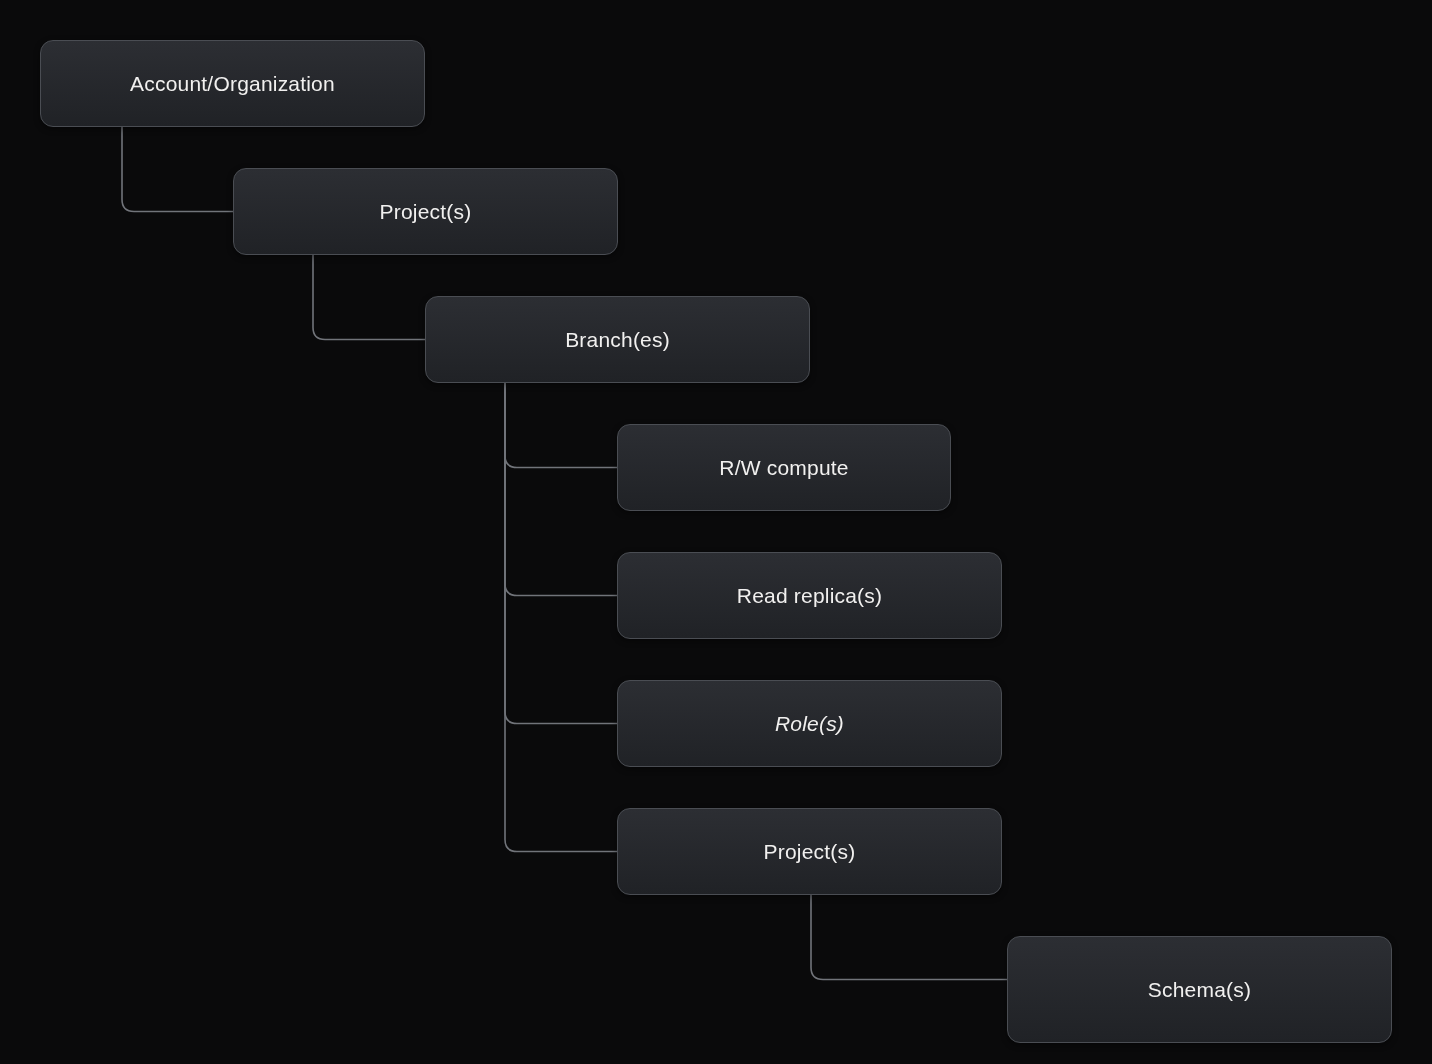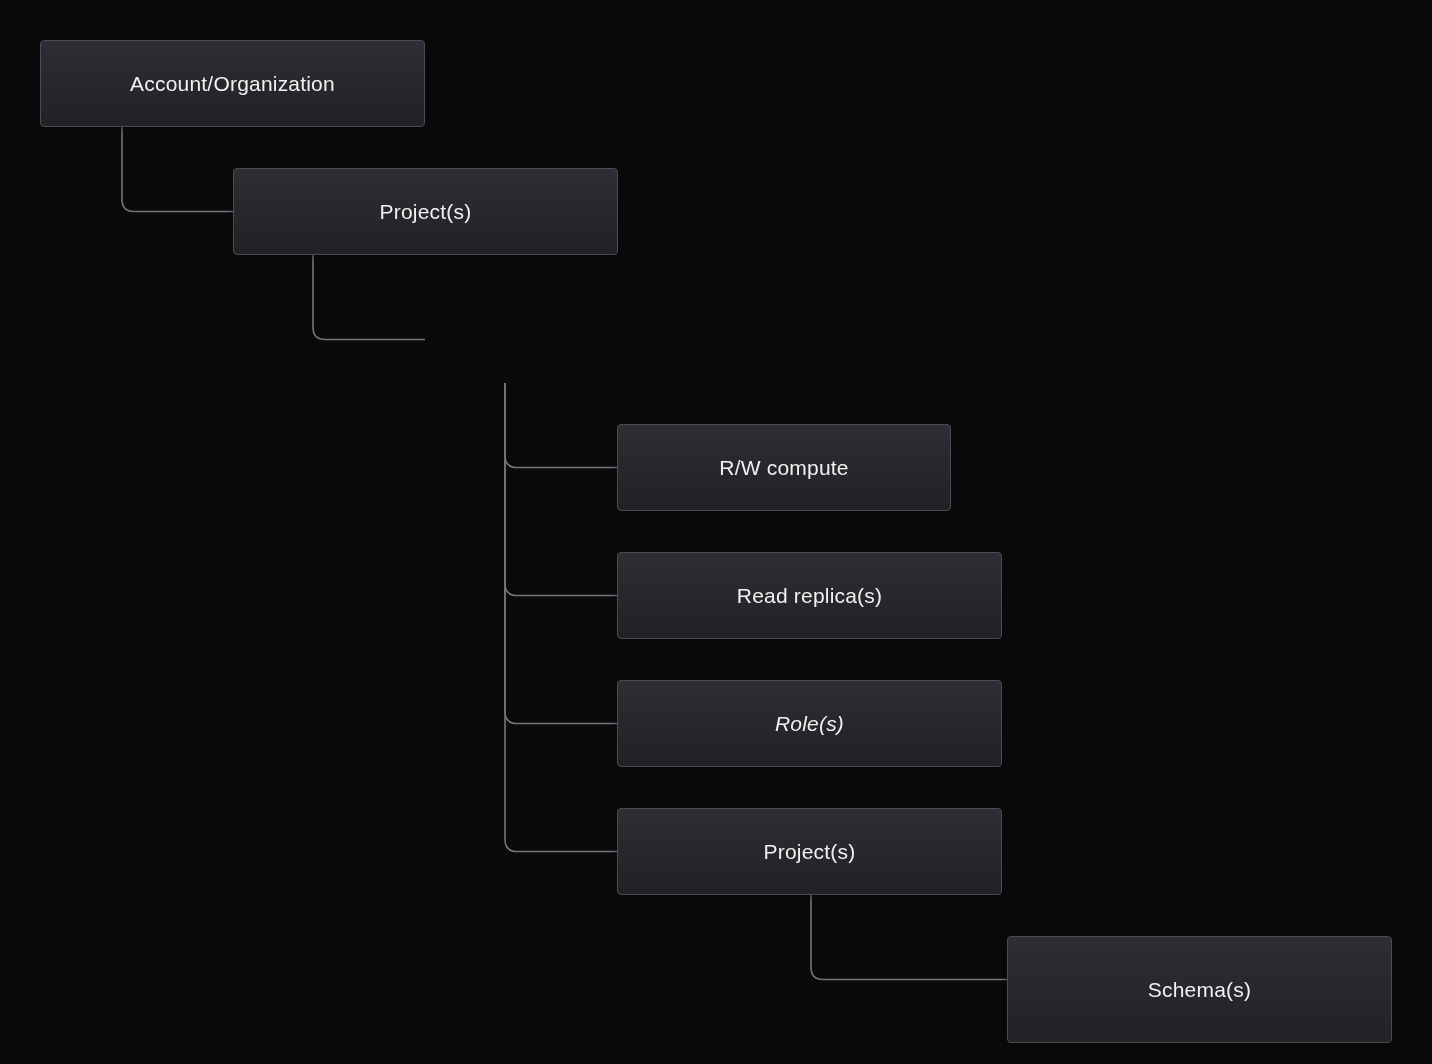--- a/index.html
+++ b/index.html
@@ -22,21 +22,21 @@
     width: 1432px;
     height: 1064px;
     pointer-events: none;
   }
   .node {
     position: absolute;
     box-sizing: border-box;
     display: flex;
     align-items: center;
     justify-content: center;
-    border-radius: 4px;
+    border-radius: 13px;
     border: 1px solid var(--node-border, #4a4d53);
     background: linear-gradient(180deg, var(--node-fill-top, #2c2e33) 0%, var(--node-fill-bottom, #202226) 100%);
     color: var(--text-color, #f1f0ef);
     font-size: 21px;
     font-weight: 400;
     letter-spacing: 0.2px;
     box-shadow: 0 2px 6px rgba(0,0,0,0.45);
   }
 </style>
 </head>
@@ -48,18 +48,19 @@
       <path d="M 313 255 L 313 327.5 Q 313 339.5 325 339.5 L 425 339.5" fill="none" stroke="#71747a" stroke-width="1.6"></path>
       <path d="M 505 383 L 505 455.5 Q 505 467.5 517 467.5 L 617 467.5" fill="none" stroke="#71747a" stroke-width="1.6"></path>
       <path d="M 505 383 L 505 583.5 Q 505 595.5 517 595.5 L 617 595.5" fill="none" stroke="#71747a" stroke-width="1.6"></path>
       <path d="M 505 383 L 505 711.5 Q 505 723.5 517 723.5 L 617 723.5" fill="none" stroke="#71747a" stroke-width="1.6"></path>
       <path d="M 505 383 L 505 839.5 Q 505 851.5 517 851.5 L 617 851.5" fill="none" stroke="#71747a" stroke-width="1.6"></path>
       <path d="M 811 895 L 811 967.5 Q 811 979.5 823 979.5 L 1007 979.5" fill="none" stroke="#71747a" stroke-width="1.6"></path>
     </svg>
 
   <div class="node" style="left: 40px; top: 40px; width: 385px; height: 87px;">Account/Organization</div>
   <div class="node" style="left: 233px; top: 168px; width: 385px; height: 87px;">Project(s)</div>
+  <div class="node" style="left: 425px; top: 296px; width: 385px; height: 87px;">Branch(es)</div>
   <div class="node" style="left: 617px; top: 424px; width: 334px; height: 87px;">R/W compute</div>
   <div class="node" style="left: 617px; top: 552px; width: 385px; height: 87px;">Read replica(s)</div>
   <div class="node" style="left: 617px; top: 680px; width: 385px; height: 87px; font-style: italic;">Role(s)</div>
   <div class="node" style="left: 617px; top: 808px; width: 385px; height: 87px;">Project(s)</div>
   <div class="node" style="left: 1007px; top: 936px; width: 385px; height: 107px;">Schema(s)</div>
 </div>
 
 </body></html>

